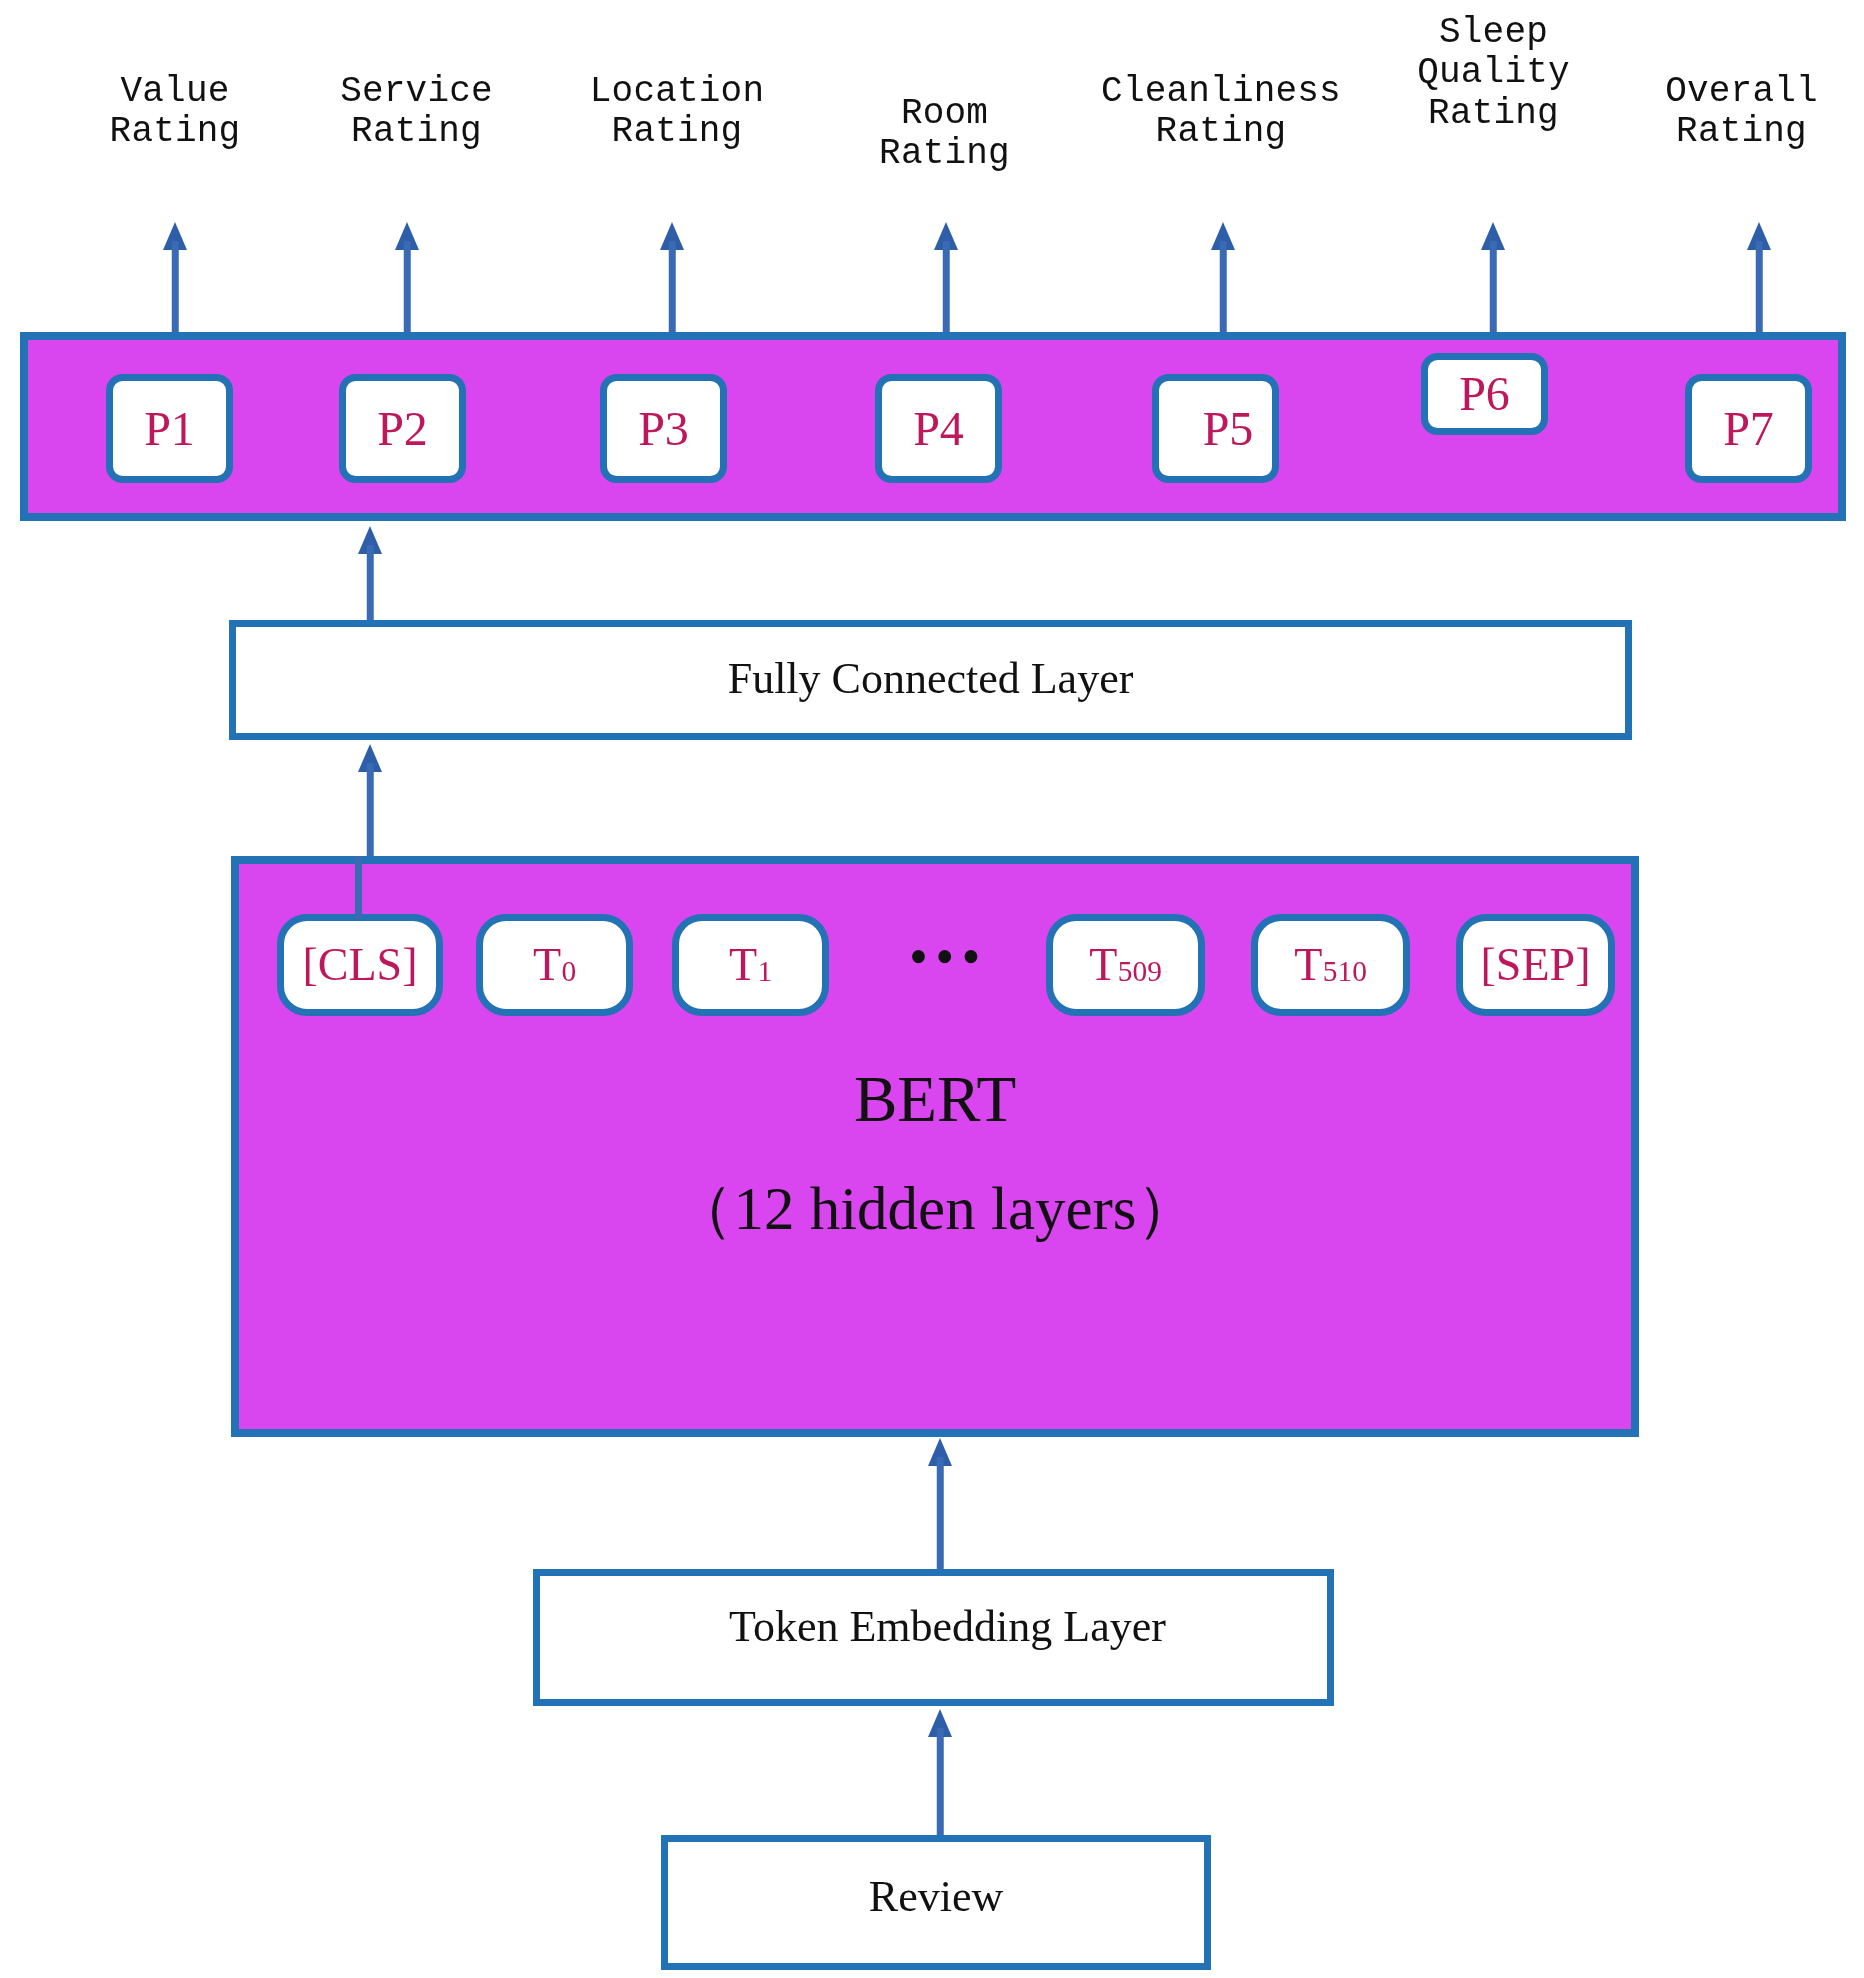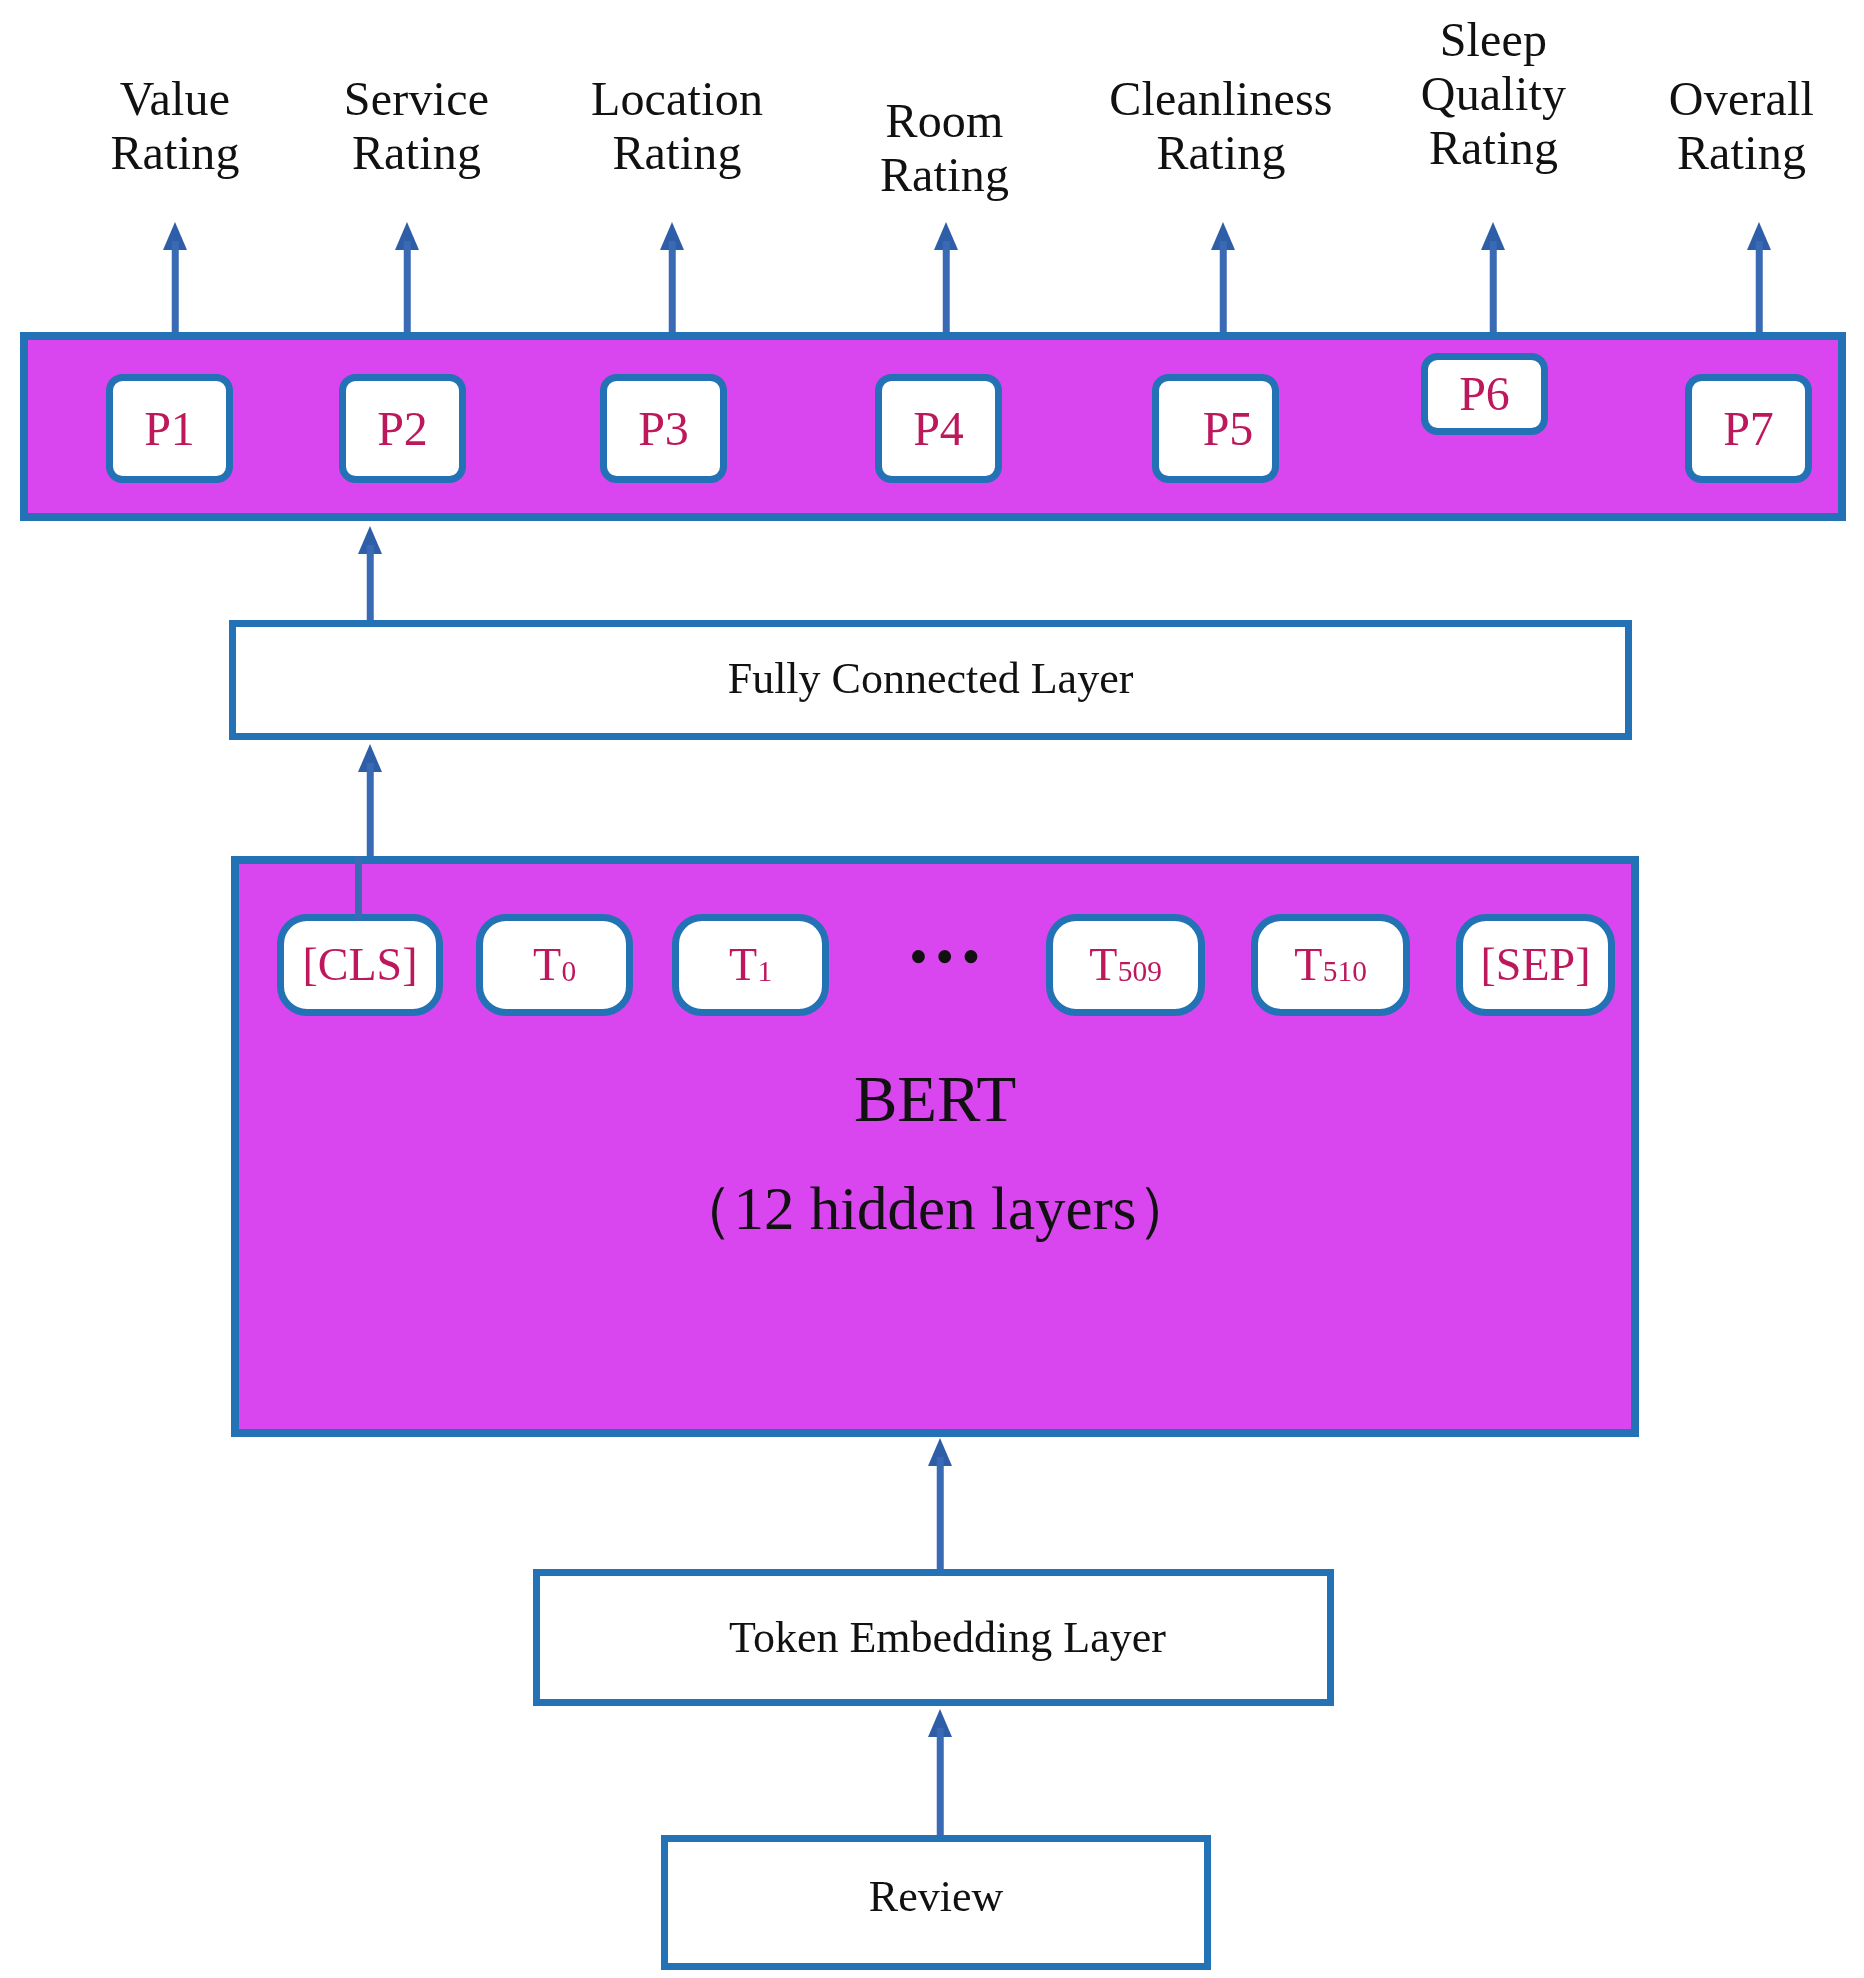--- a/index.html
+++ b/index.html
@@ -12,25 +12,25 @@
   #stage { position: relative; width: 1864px; height: 1979px; background:#fff; }
 
   
   .abs { position: absolute; }
 
   
   .rating-label {
     position: absolute;
     text-align: center;
     color: #111;
-    font-size: 48px;
+    font-size: 36px;
     line-height: 1.12;
     letter-spacing: 0.2px;
     white-space: pre-line;
-    font-family: Liberation Serif, serif;
+    font-family: Liberation Mono, monospace;
   }
 
   
   .arrow {
     position: absolute;
     width: 24px;
   }
   .arrow .shaft {
     position: absolute;
     left: 50%;
@@ -245,21 +245,21 @@
   </div>
 
   <div class="abs" style="left:355px; top:856px; width:6.5px; height:63px; background:#3a6ab4;"></div>
 
   <div class="arrow" style="left:928px; top:1438px; height:131px;">
     <div class="head"></div>
       <div class="shaft"></div>
     </div>
 
   <div class="panel-thin" style="left:533px; top:1569px; width:801px; height:137px;">
-    <div class="boxlabel" style="top:40px;margin-left:28px;">Token Embedding Layer</div>
+    <div class="boxlabel" style="top:29px;margin-left:28px;">Token Embedding Layer</div>
   </div>
 
   <div class="arrow" style="left:928px; top:1709px; height:137px;">
     <div class="head"></div>
       <div class="shaft"></div>
     </div>
 
   <div class="panel-thin" style="left:661px; top:1835px; width:550px; height:135px;">
     <div class="boxlabel" style="top:33px;">Review</div>
   </div>

